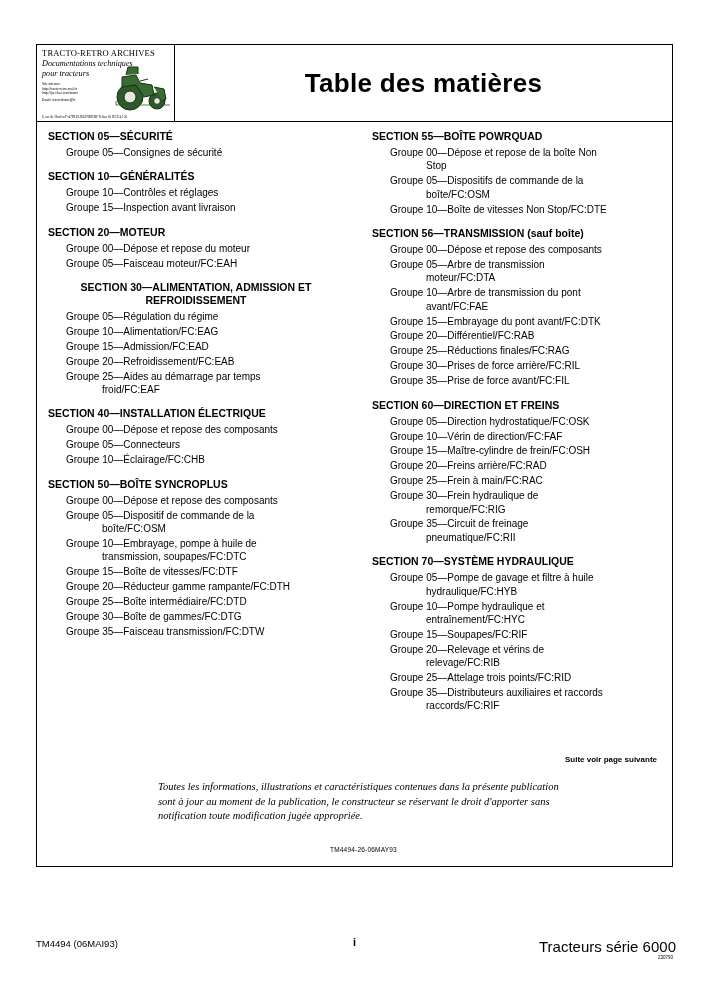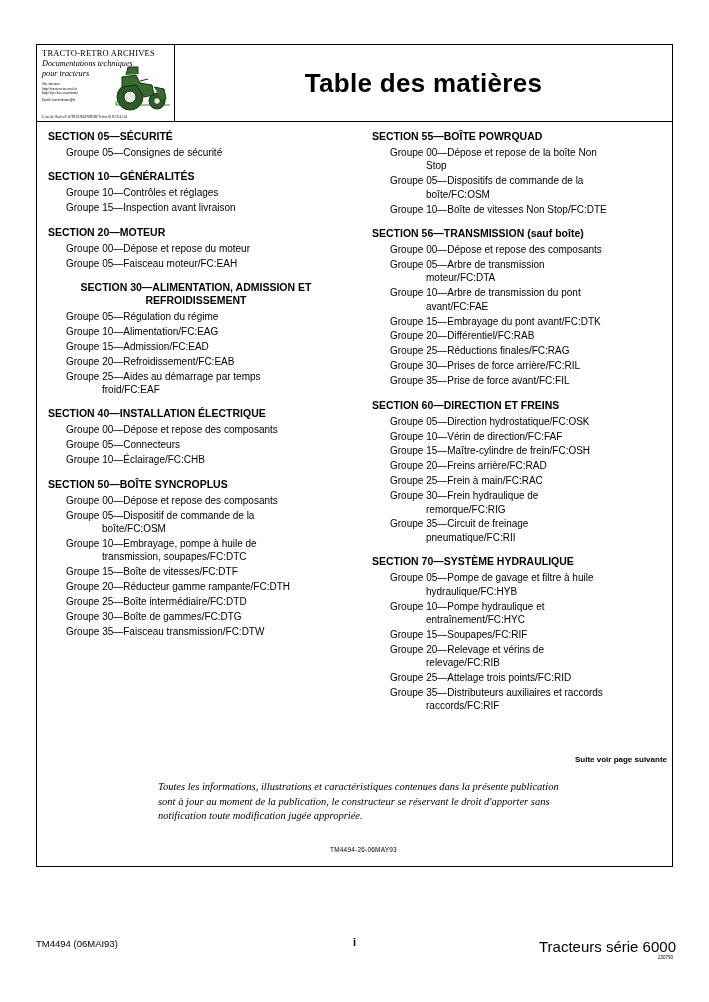--- a/index.html
+++ b/index.html
@@ -146,21 +146,21 @@
     position: relative;
   }
   .entry .cont {
     display: block;
     padding-left: 36px;
   }
 
   
   .suite {
     position: absolute;
-    right: 42px;
+    right: 52px;
     top: 755px;
     font-size: 8px;
     font-weight: bold;
   }
 
   
   .disclaimer {
     position: absolute;
     left: 148px;
     top: 780px;

